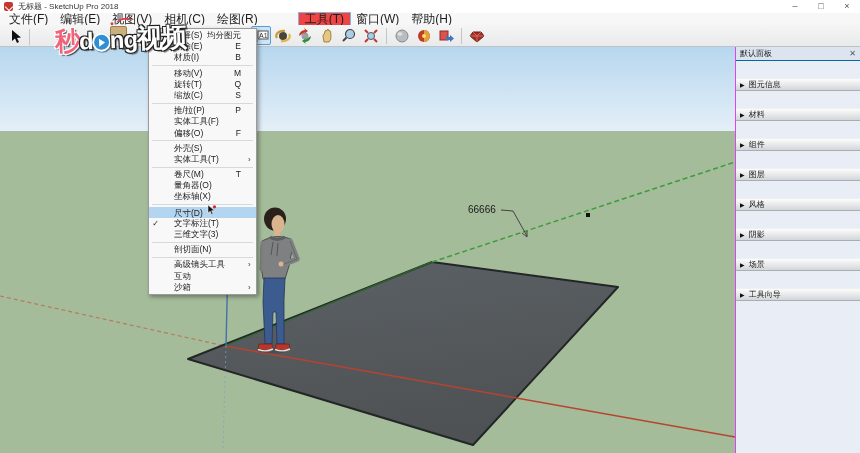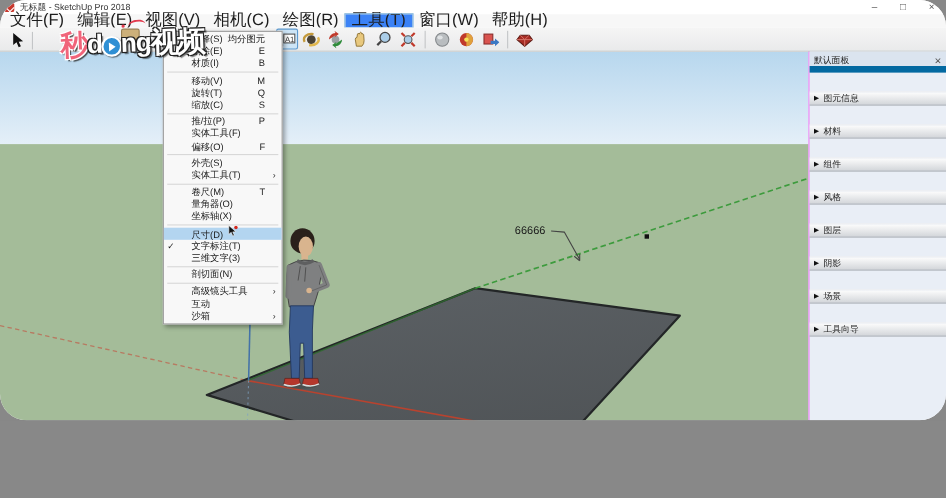--- a/index.html
+++ b/index.html
@@ -1,48 +1,48 @@
 <!DOCTYPE html>
 <html><head>
 <meta charset="utf-8">
 <style>
   html,body{margin:0;padding:0;background:#888;}
-  .app{position:relative;width:860px;height:382px;overflow:hidden;
+  .app{position:relative;width:860px;height:453px;overflow:hidden;
        font-family:"Liberation Sans","DejaVu Sans",sans-serif;
-       background:#fff;border-radius:24px;-webkit-font-smoothing:antialiased;}
+       background:#fff;-webkit-font-smoothing:antialiased;}
   
   .titlebar{position:absolute;left:0;top:0;width:860px;height:13px;background:#ffffff;
             display:flex;align-items:center;font-size:8px;color:#333;}
   .app-icon{width:9px;height:9px;margin:0 5px 0 4px;background:#c8372d;border-radius:2px;position:relative;}
   .app-icon::after{content:"";position:absolute;left:2px;top:2px;width:5px;height:5px;
             border-left:1.5px solid #fff;border-bottom:1.5px solid #fff;transform:rotate(-45deg);}
   .win-controls{margin-left:auto;display:flex;}
   .win-btn{width:26px;height:13px;text-align:center;line-height:12px;font-size:9px;color:#555;}
   
   .menubar{position:absolute;left:0;top:13px;width:860px;height:12px;background:#f7f7f7;
-           display:flex;align-items:flex-start;font-size:15px;color:#1d1d1d;padding-left:3px;box-sizing:border-box;}
+           display:flex;align-items:flex-start;font-size:12px;color:#1d1d1d;padding-left:3px;box-sizing:border-box;}
   .mb-item{padding:0 6px;height:12px;line-height:12px;}
-  .mb-item.active{background:#3b82f6;outline:1px solid #84b6dc;}
+  .mb-item.active{background:#ef4444;outline:1px solid #84b6dc;margin-left:35px;}
   
   .toolbar{position:absolute;left:0;top:25px;width:860px;height:22px;
            background:linear-gradient(#f5f5f5,#e9eaeb);border-bottom:1px solid #bfc2c4;box-sizing:border-box;}
   .tb-left{position:absolute;left:6px;top:2px;display:flex;align-items:center;}
   .tb-right{position:absolute;left:251px;top:1px;display:flex;align-items:center;gap:2px;}
   .tb-btn{width:20px;height:19px;display:flex;align-items:center;justify-content:center;border-radius:2px;}
   .tb-btn.pressed{background:#cde5f7;border:1px solid #5d9ad0;box-sizing:border-box;}
   .tb-sep{width:1px;height:16px;background:#c3c5c7;margin:0 3px;}
   .ghost-icon{position:absolute;left:110px;top:1px;width:15px;height:10px;background:#c9a96e;
               border:1px solid #8f7340;border-radius:2px;opacity:.9;}
   
   .viewport{position:absolute;left:0;top:47px;width:735px;height:406px;overflow:hidden;border-right:1px solid #d946ef;box-sizing:content-box;}
   
   .panel{position:absolute;left:736px;top:47px;width:124px;height:406px;background:#e9eef6;
          font-size:8px;color:#222;}
-  .panel-header{height:13px;background:#dbe4ef;display:flex;align-items:flex-end;padding:0 4px;
-                border-bottom:6px solid #0369a1;}
+  .panel-header{height:13px;background:#dbe4ef;display:flex;align-items:center;padding:0 4px;
+                border-bottom:1px solid #0369a1;}
   .panel-close{margin-left:auto;color:#555;font-size:8px;}
   .tray{height:11px;margin-top:17px;background:linear-gradient(#fcfcfc,#d3d6da);
         border-top:1px solid #eef0f2;border-bottom:1px solid #a9aeb3;
         display:flex;align-items:center;padding:0 4px;}
   .tray .arr{font-size:6px;margin-right:4px;color:#111;}
   
   .menu{position:absolute;left:148px;top:28px;width:107px;background:#f8f8f8;
         border:1px solid #9b9b9b;box-shadow:2px 2px 4px rgba(0,0,0,.35);z-index:50;padding:1px 0;}
   .mi{display:flex;align-items:center;height:11.2px;font-size:8.5px;color:#1b1b1b;line-height:11.2px;}
   .mi .gut{width:13px;text-align:center;font-size:8px;flex:none;}
@@ -237,25 +237,25 @@
         <div class="tray">
           <span class="arr">▶</span>
           <span>材料</span>
         </div>
         <div class="tray">
           <span class="arr">▶</span>
           <span>组件</span>
         </div>
         <div class="tray">
           <span class="arr">▶</span>
+          <span>图层</span>
+        </div>
+        <div class="tray">
+          <span class="arr">▶</span>
           <span>风格</span>
-        </div>
-        <div class="tray">
-          <span class="arr">▶</span>
-          <span>图层</span>
         </div>
         <div class="tray">
           <span class="arr">▶</span>
           <span>阴影</span>
         </div>
         <div class="tray">
           <span class="arr">▶</span>
           <span>场景</span>
         </div>
         <div class="tray">

